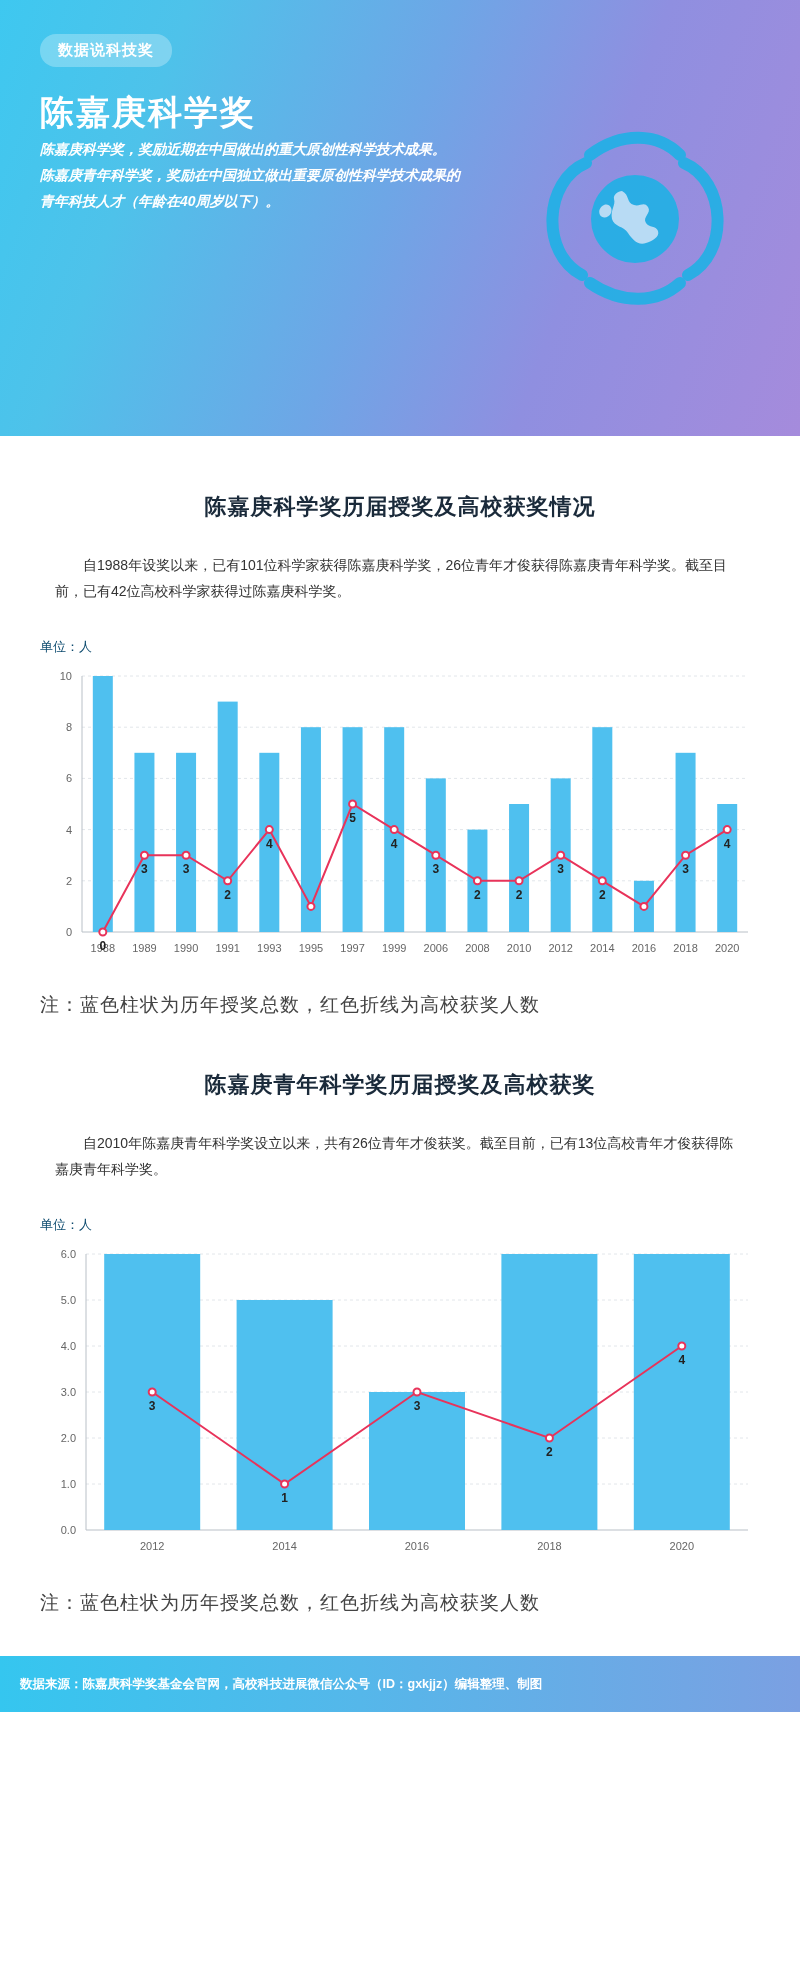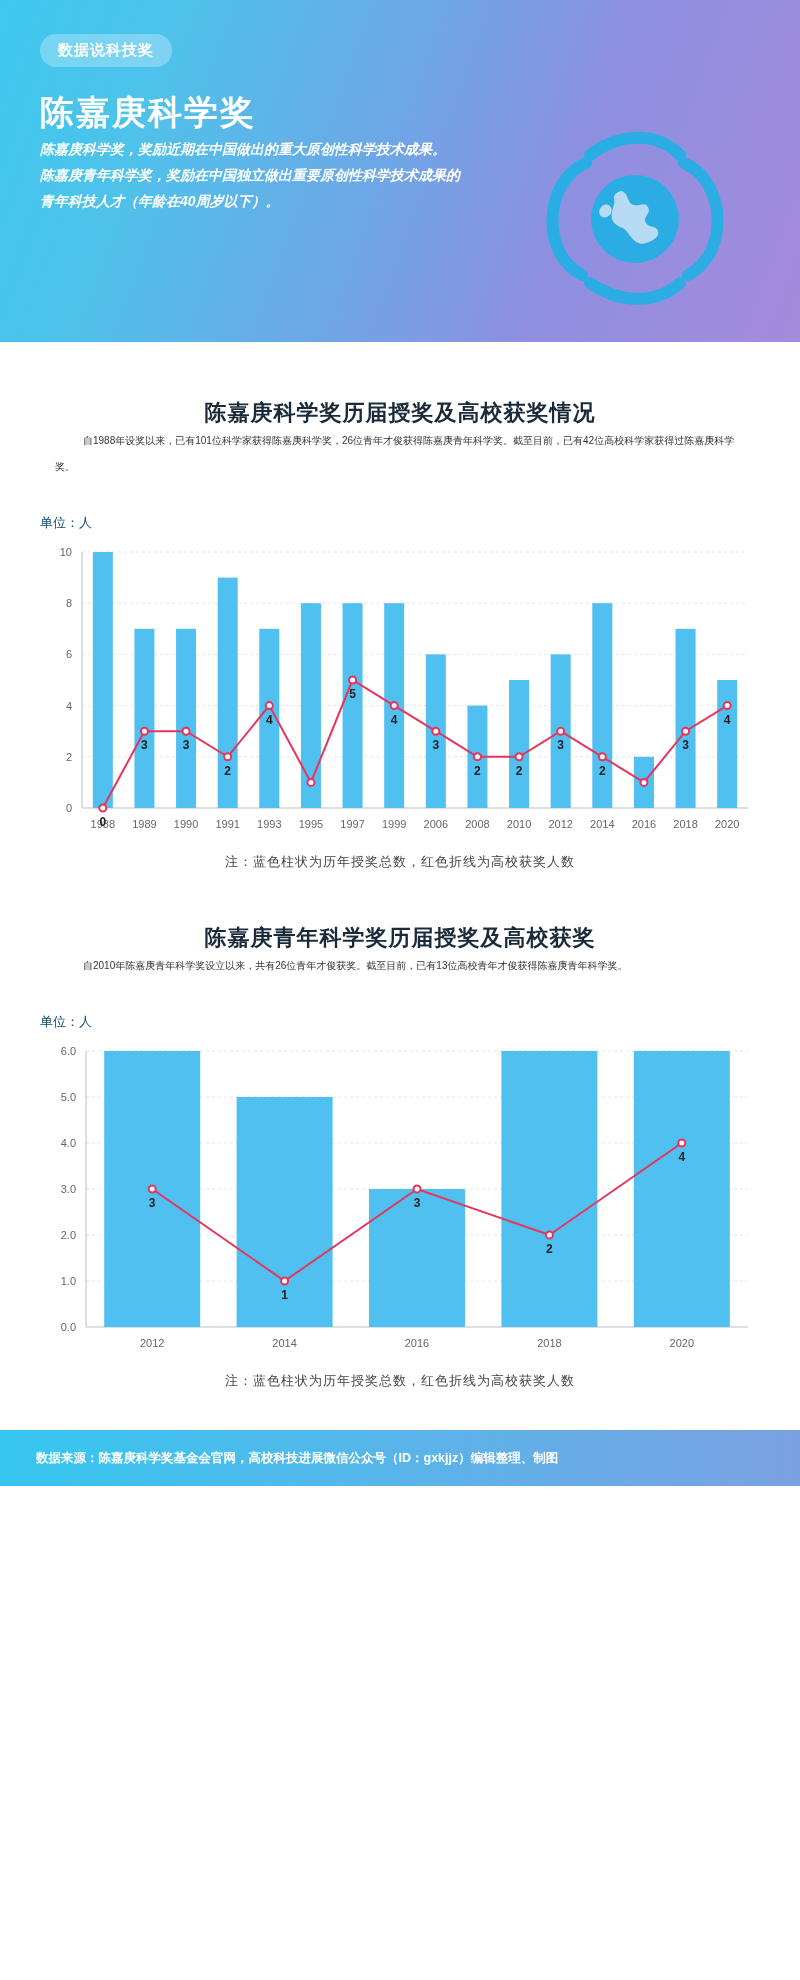--- a/index.html
+++ b/index.html
@@ -7,21 +7,21 @@
     width: 800px;
     background: #ffffff;
     font-family: "Liberation Sans", sans-serif;
     color: #333;
   }
   .page { width: 800px; position: relative; }
 
   
   .hero {
     position: relative;
-    height: 342px;
+    height: 436px;
     background: linear-gradient(110deg, #3ec8f0 0%, #4ec2ea 20%, #6ea6e6 48%, #8f8fe0 70%, #a58bdc 100%);
     overflow: hidden;
     padding: 34px 40px 0 40px;
   }
   .hero-tag {
     display: inline-block;
     background: rgba(255,255,255,0.28);
     border-radius: 16px;
     padding: 7px 18px;
     font-size: 15px;
@@ -58,54 +58,55 @@
   .sec-title {
     text-align: center;
     font-size: 22px;
     font-weight: bold;
     color: #1a2a3a;
     letter-spacing: 1px;
     margin-top: 56px;
   }
   .sec-title.t2 { margin-top: 52px; }
   .sec-para {
-    font-size: 10px;
+    margin-top: 30px;
+    font-size: 14px;
     line-height: 26px;
     color: #333;
     text-indent: 28px;
     padding: 0 15px;
   }
   .unit {
     margin-top: 34px;
     font-size: 13px;
     color: #0c4a6e;
   }
   .note {
-    text-align: center;
-    margin-top: 11px;
-    font-size: 13px;
+    text-align: left;
+    margin-top: 26px;
+    font-size: 19px;
     color: #444;
     letter-spacing: 1px;
   }
 
   
   .chart-wrap { margin-top: 10px; }
   svg { display: block; }
   .axis-label { font-size: 11px; fill: #666; font-family: "Liberation Sans", sans-serif; }
   .dot-label { font-size: 12px; fill: #222; font-family: "Liberation Sans", sans-serif; font-weight: bold; }
   .axis-line { stroke: #b9c0c7; stroke-width: 1; }
 
   
   .footer {
     margin-top: 40px;
     height: 56px;
     background: linear-gradient(90deg, #35c6ef 0%, #55b7ea 45%, #7ba0e2 100%);
     display: flex;
     align-items: center;
-    padding-left: 36px;
+    padding-left: 20px;
     color: #ffffff;
     font-size: 12.5px;
     font-weight: bold;
   }
 </style>
 </head>
 <body>
 
 <div class="page">
 

